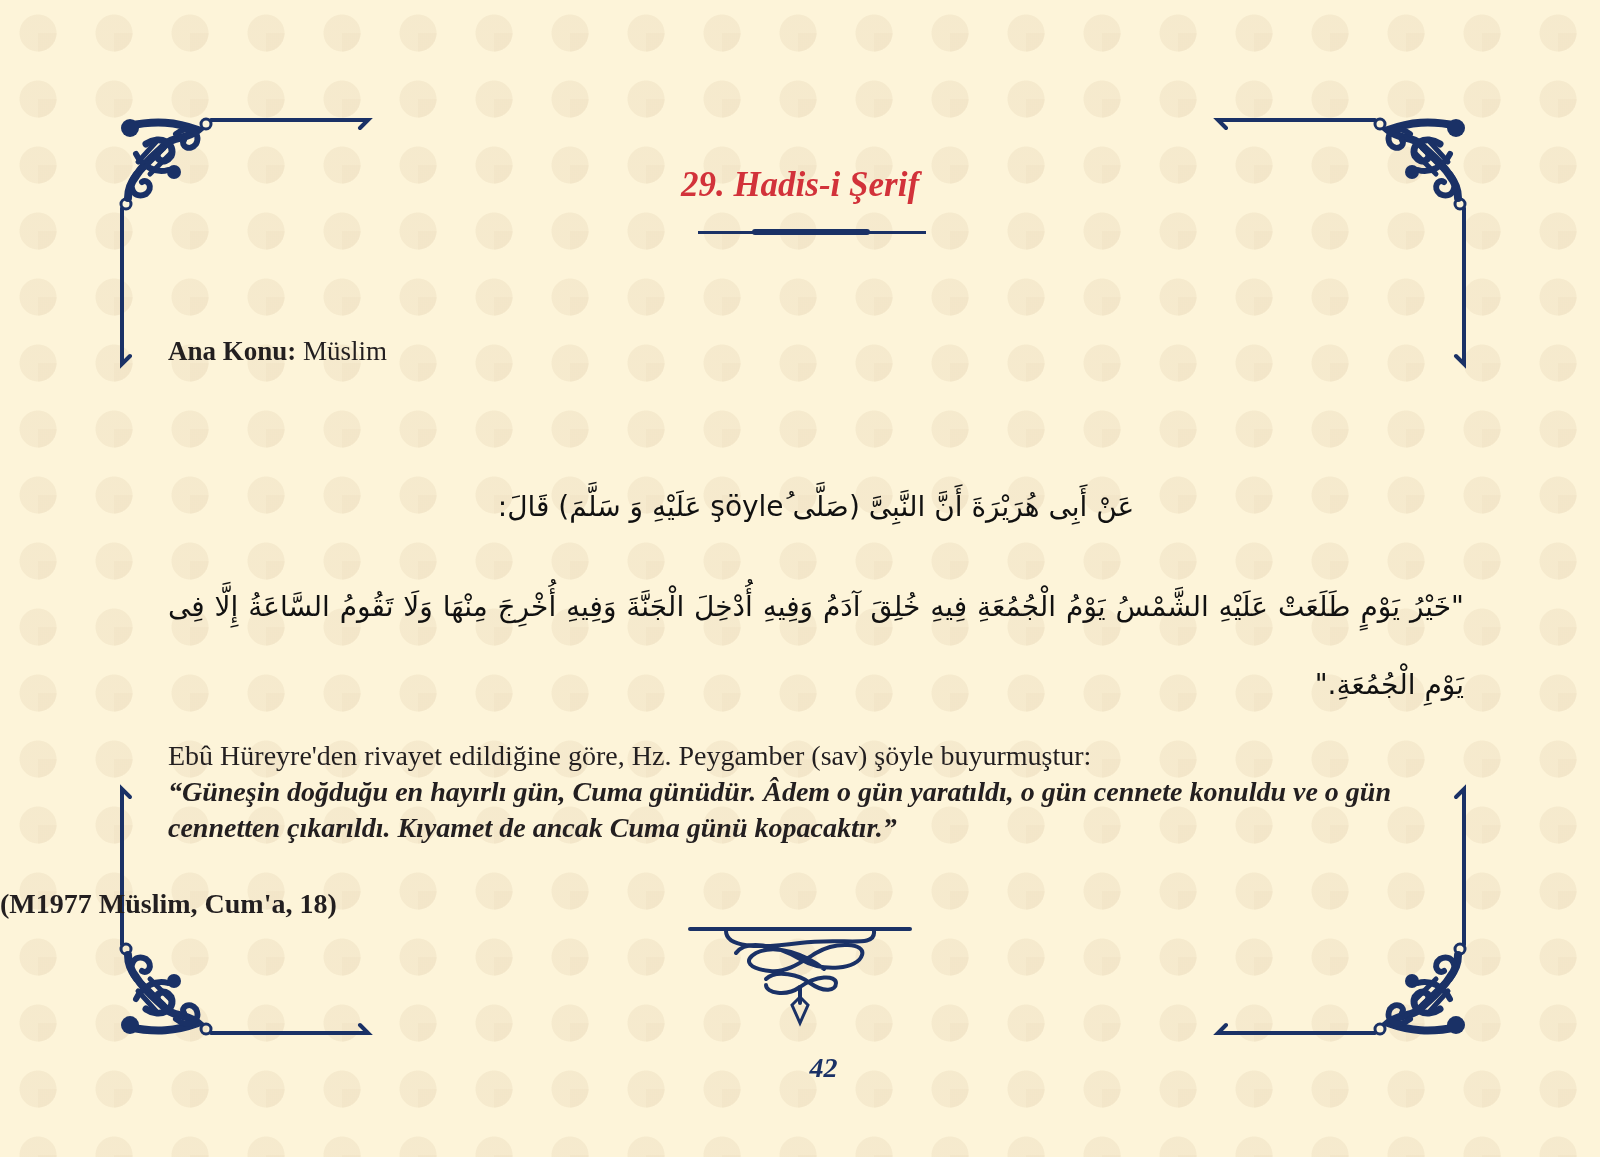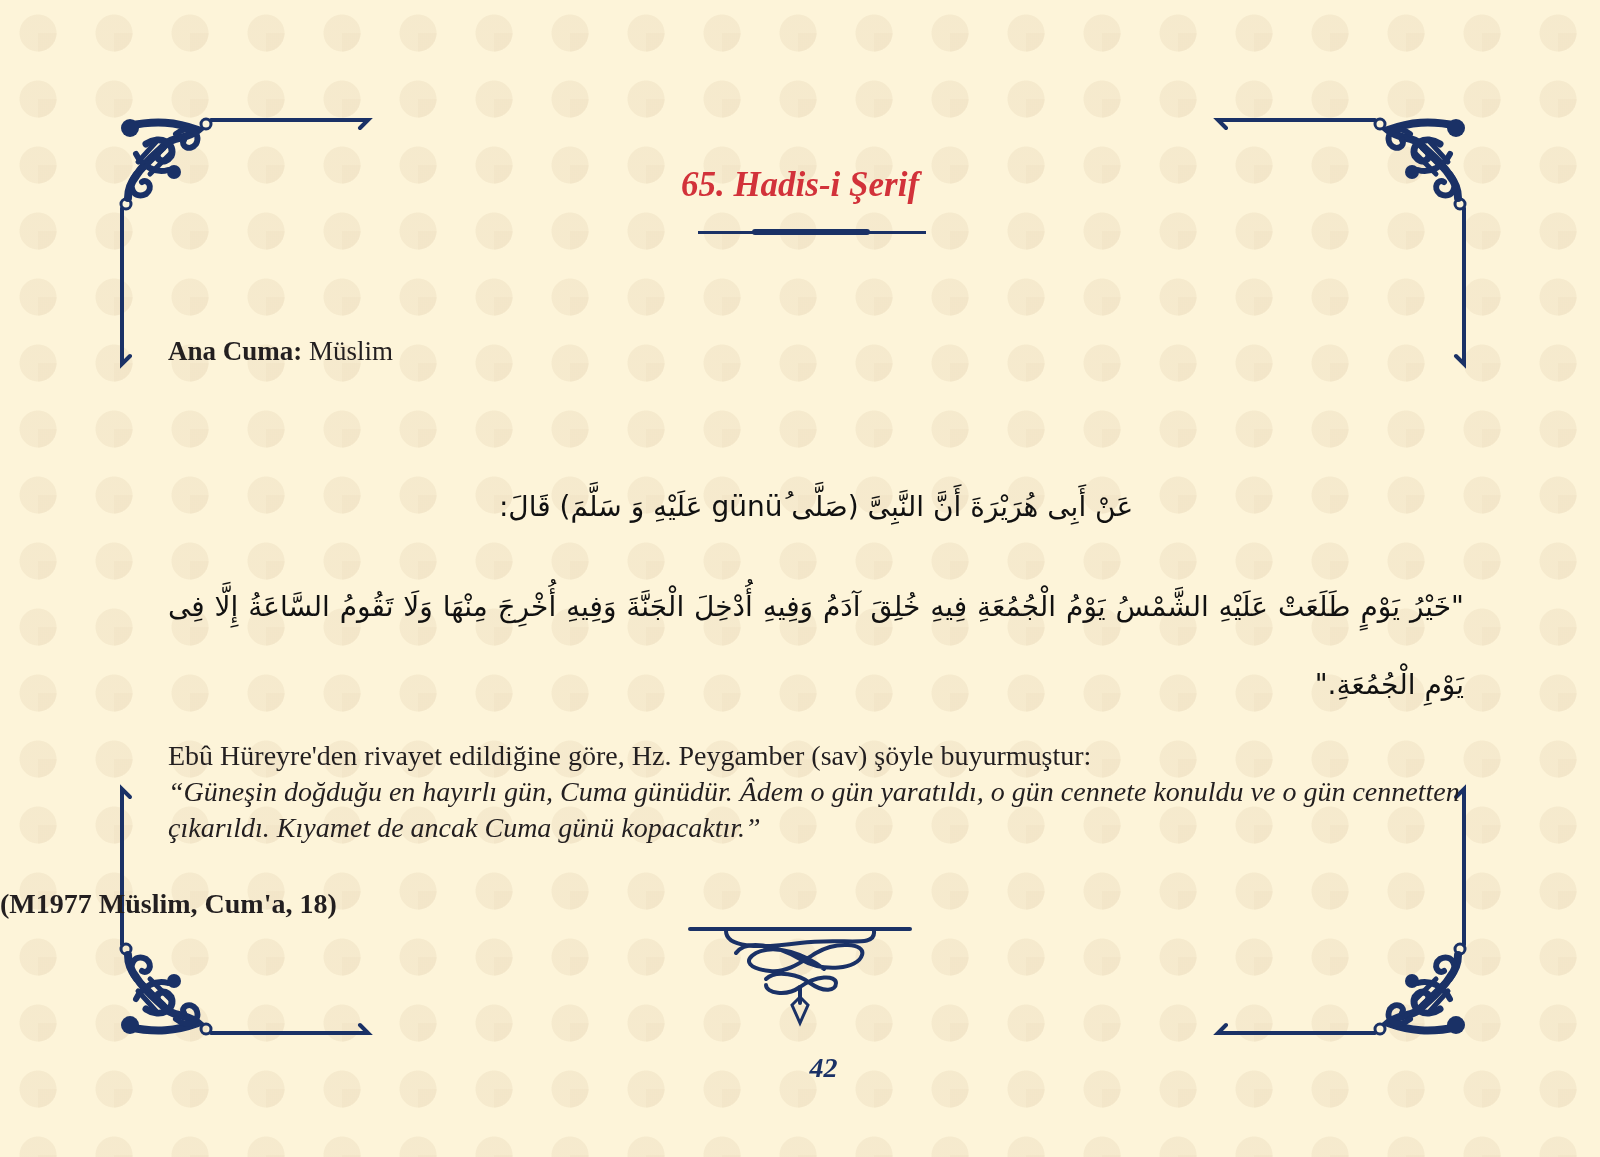--- a/index.html
+++ b/index.html
@@ -42,21 +42,21 @@
     direction: rtl; text-align: center;
     font-family: "DejaVu Sans", sans-serif; font-size: 28px; color: #111;
   }
   .ar1 { top: 490px; }
   .ar2 { top: 568px; text-align: justify; text-align-last: right; line-height: 78px; }
 
   .translation {
     position: absolute; left: 168px; top: 738px; width: 1300px;
     font-family: "Liberation Serif", serif; font-size: 28px; line-height: 36px;
   }
-  .translation .quote { font-style: italic; }
+  .translation .quote { font-style: italic; font-weight: bold; }
 
   .source {
     position: absolute; left: 0; right: 0; top: 888px; text-align: left;
     font-family: "Liberation Serif", serif; font-weight: bold; font-size: 28px;
   }
   .divider { position: absolute; left: 686px; top: 925px; width: 228px; height: 110px; }
   .page-no {
     position: absolute; left: 0; right: 0; top: 1052px; text-align: center;
     color: #1a3166; font-family: "Liberation Serif", serif; font-style: italic; font-weight: bold; font-size: 28px; margin-left: 47px;
   }
@@ -124,33 +124,33 @@
       <path d="M30 30 C45 20 60 30 55 42 C48 52 38 45 42 38" stroke-width="7"></path>
       <path d="M20 40 C26 52 40 60 52 56" stroke-width="6"></path>
       <path d="M22 48 L40 28 M26 56 L48 34 M34 60 L54 40" stroke-width="5"></path>
       <circle cx="14" cy="14" r="9" fill="#1a3166" stroke="none"></circle>
       <circle cx="58" cy="58" r="7" fill="#1a3166" stroke="none"></circle>
       <path d="M60 20 C72 10 86 18 80 30 C74 38 64 32 68 26" stroke-width="6"></path>
       <path d="M20 60 C10 72 18 86 30 80 C38 74 32 64 26 68" stroke-width="6"></path>
     </svg>
   </div>
 
-  <div class="title">65. Hadis-i Şerif</div>
+  <div class="title">29. Hadis-i Şerif</div>
   <div class="title-rule">
     <div class="thin"></div>
     <div class="thick"></div>
   </div>
 
   <div class="meta">
     <div>
-      <b>Ana Cuma:</b><span> Müslim</span>
+      <b>Ana Konu:</b><span> Müslim</span>
     </div>
   </div>
 
-  <div class="arabic ar1">عَنْ أَبِى هُرَيْرَةَ أَنَّ النَّبِىَّ (صَلَّى günüُ عَلَيْهِ وَ سَلَّمَ) قَالَ:</div>
+  <div class="arabic ar1">عَنْ أَبِى هُرَيْرَةَ أَنَّ النَّبِىَّ (صَلَّى şöyleُ عَلَيْهِ وَ سَلَّمَ) قَالَ:</div>
   <div class="arabic ar2">"خَيْرُ يَوْمٍ طَلَعَتْ عَلَيْهِ الشَّمْسُ يَوْمُ الْجُمُعَةِ فِيهِ خُلِقَ آدَمُ وَفِيهِ أُدْخِلَ الْجَنَّةَ وَفِيهِ أُخْرِجَ مِنْهَا وَلَا تَقُومُ السَّاعَةُ إِلَّا فِى يَوْمِ الْجُمُعَةِ."</div>
 
   <div class="translation">
     <div>Ebû Hüreyre'den rivayet edildiğine göre, Hz. Peygamber (sav) şöyle buyurmuştur:</div>
     <div class="quote">“Güneşin doğduğu en hayırlı gün, Cuma günüdür. Âdem o gün yaratıldı, o gün cennete konuldu ve o gün cennetten çıkarıldı. Kıyamet de ancak Cuma günü kopacaktır.”</div>
   </div>
 
   <div class="source">(M1977 Müslim, Cum'a, 18)</div>
 
   <div class="divider">

